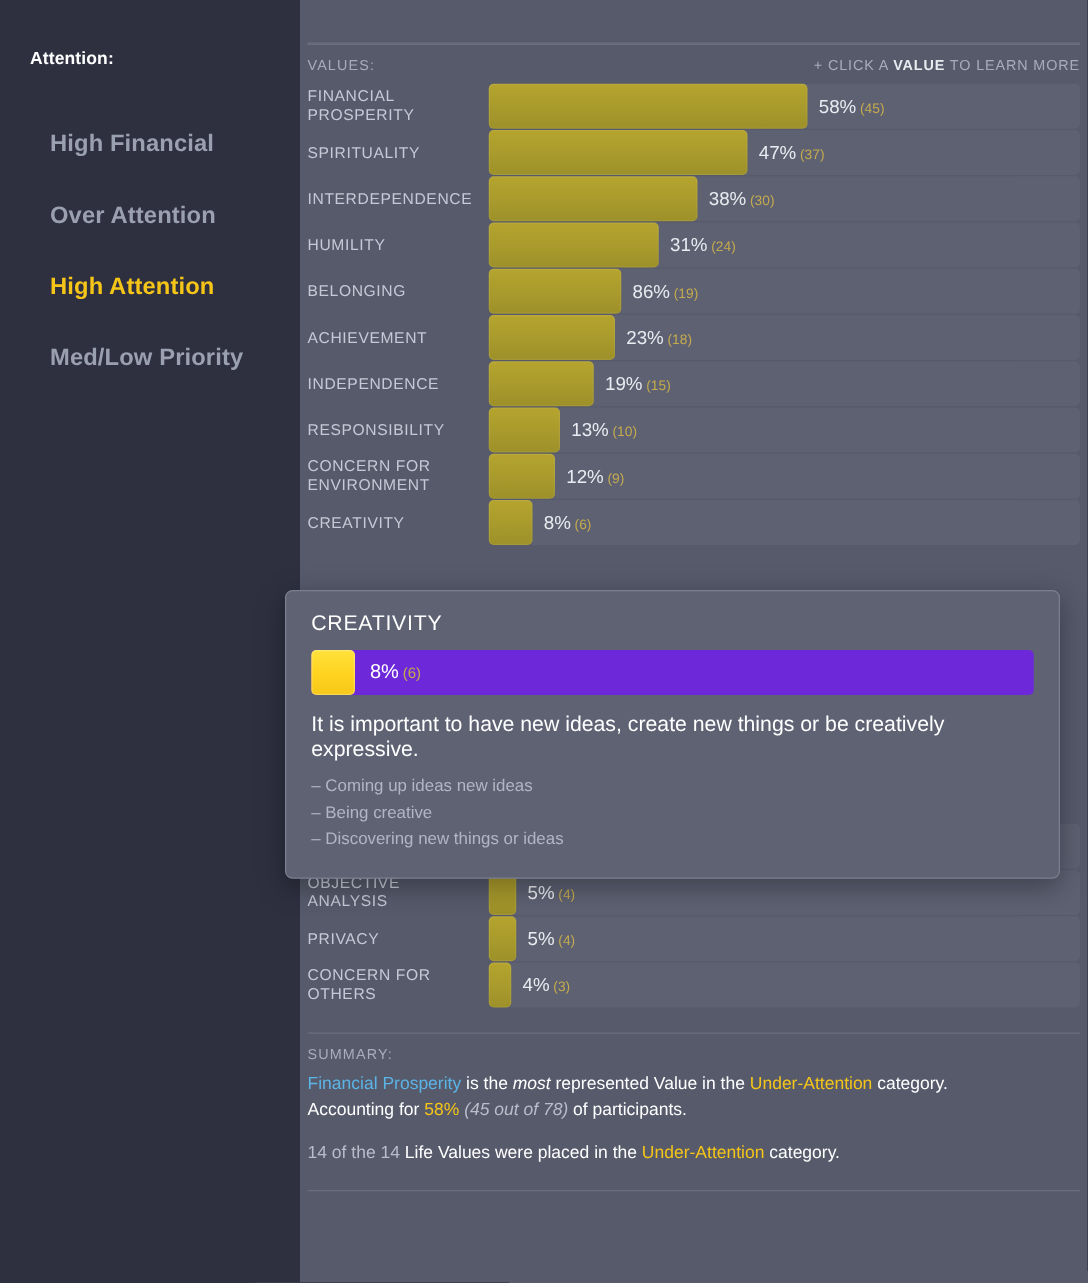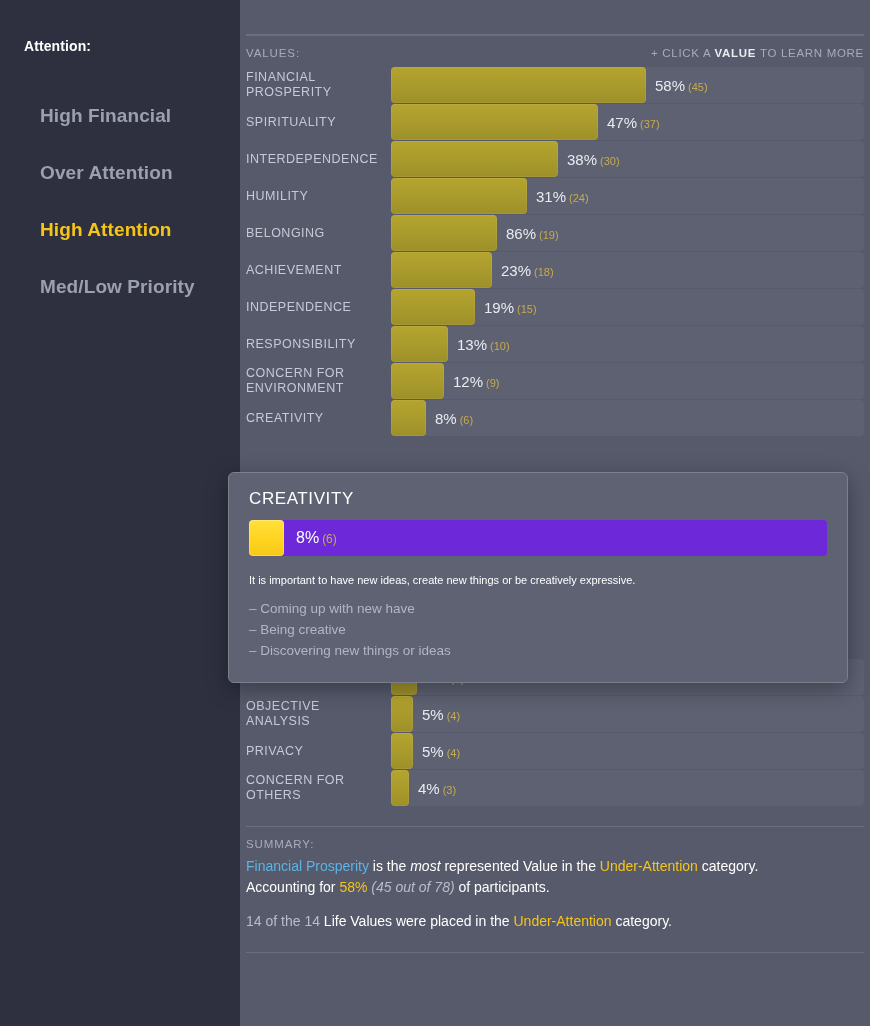--- a/index.html
+++ b/index.html
@@ -104,21 +104,21 @@
     border-radius: 4px; display: flex; align-items: center;
   }
   .card-bar {
     height: 36px; border-radius: 4px;
     background: linear-gradient(180deg,#ffe13c 0%, #ffd31f 55%, #f6c81a 100%);
     box-shadow: inset 0 0 0 1px rgba(255,255,255,.25);
   }
   .card-val { font-size: 16px; color: #ffffff; padding-left: 12px; }
   .card-val .cnt { font-size: 12px; color: #c6ab4e; padding-left: 3px; }
   .card-desc {
-    font-size: 11px; color: #ffffff; padding: 14px 0 9px 0; line-height: 20px;
+    font-size: 17px; color: #ffffff; padding: 14px 0 9px 0; line-height: 20px;
   }
   .card-list { list-style: none; }
   .card-list li {
     font-size: 13.5px; color: #b2b6c3; line-height: 20px; padding-bottom: 1px;
   }
 
   
   .summary { padding-top: 8px; }
   .sum-line { font-size: 14px; color: #ffffff; line-height: 21px; }
   .sum-gap { height: 13px; }
@@ -232,21 +232,21 @@
         </div>
 
       <div class="card">
         <div class="card-title">CREATIVITY</div>
         <div class="card-track">
           <div class="card-bar" id="card-bar" style="width: 35px;"></div>
           <div class="card-val"><span>8%</span><span class="cnt">(6)</span></div>
         </div>
         <div class="card-desc">It is important to have new ideas, create new things or be creatively expressive.</div>
         <ul class="card-list" id="card-bullets">
-            <li>– Coming up with new have</li>
+            <li>– Coming up ideas new ideas</li>
             <li>– Being creative</li>
             <li>– Discovering new things or ideas</li>
           </ul>
       </div>
 
       <div style="height:222px"></div>
 
       <div class="rows" id="rows-bottom">
           <div class="row">
             <div class="row-label">HEALTH &amp; ACTIVITY</div>

